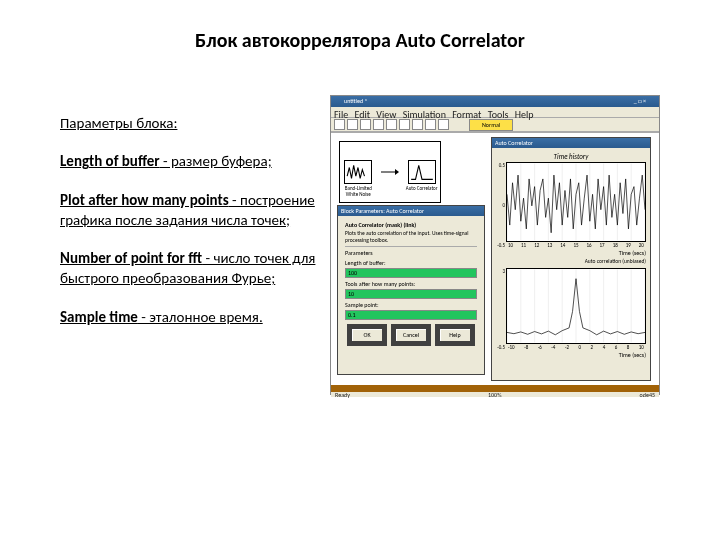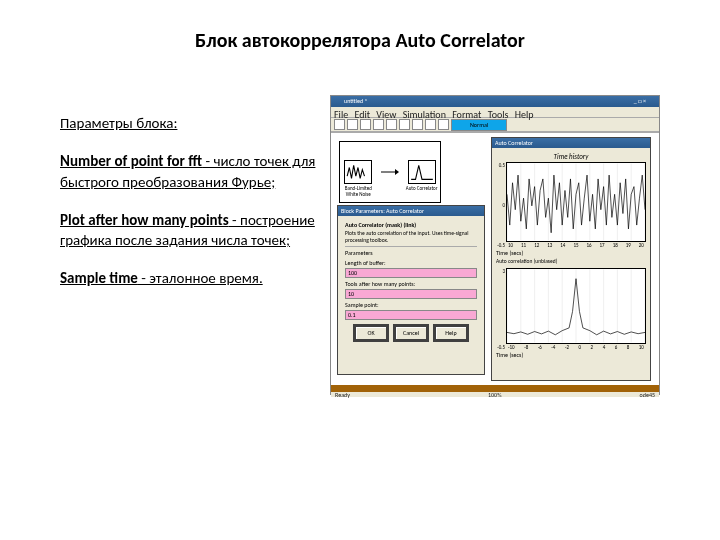--- a/index.html
+++ b/index.html
@@ -78,24 +78,24 @@
   }
   .tb-icon {
     width: 9px; height: 9px;
     border: 1px solid #888;
     background: #fff;
     margin-right: 2px;
   }
   .tb-select {
     height: 10px;
     border: 1px solid #888;
-    background: #0ea5e9;
-    font-size: 6px;
-    padding: 0 18px;
-    margin-left: 0;
+    background: #fde047;
+    font-size: 6px;
+    padding: 0 12px;
+    margin-left: 18px;
     display: flex;
     align-items: center;
   }
   .canvas {
     position: relative;
     background: #fff;
     height: 252px;
     border-top: 1px solid #aaa;
   }
   .model-area {
@@ -152,38 +152,38 @@
     color: #000;
   }
   .dlg-section {
     font-size: 6px;
     margin-top: 2px;
     margin-bottom: 1px;
   }
   .dlg-input {
     width: 100%;
     height: 10px;
-    background: #f9a8d4;
+    background: #22c55e;
     border: 1px solid #888;
     box-sizing: border-box;
     font-size: 6px;
     padding: 0 2px;
     margin-bottom: 2px;
     display: flex;
     align-items: center;
   }
   .dlg-buttons {
     display: flex;
     justify-content: center;
     gap: 4px;
     margin-top: 4px;
   }
   .dlg-btn {
     width: 30px; height: 12px;
-    border: 3px solid #404040;
+    border: 5px solid #404040;
     background: #ece9d8;
     font-size: 6px;
     display: flex;
     align-items: center;
     justify-content: center;
     box-shadow: inset 1px 1px 0 #fff;
   }
   .scope {
     position: absolute;
     top: 4px;
@@ -214,21 +214,21 @@
     margin-bottom: 1px;
     font-style: italic;
   }
   .plot {
     border: 1px solid #000;
     background: #fff;
     position: relative;
   }
   .plot svg { display: block; width: 100%; height: 100%; }
   .xlabel {
-    text-align: left;
+    text-align: right;
     font-size: 6px;
     margin-top: 1px;
   }
   .xticks {
     display: flex;
     justify-content: space-between;
     font-size: 5px;
     padding: 0 2px;
   }
   .yticks {
@@ -257,22 +257,23 @@
   }
 </style>
 </head>
 <body>
 
 <div class="slide">
   <div class="title">Блок автокоррелятора Auto Correlator</div>
 
   <div class="body-text">
     <p>Параметры блока:</p>
+    <p><b>Length of buffer</b><span> - размер буфера;</span></p>
+    <p><b>Plot after how many points</b><span> - построение графика после задания числа точек;</span></p>
     <p><b>Number of point for fft</b><span> - число точек для быстрого преобразования Фурье;</span></p>
-    <p><b>Plot after how many points</b><span> - построение графика после задания числа точек;</span></p>
     <p><b>Sample time</b><span> - эталонное время.</span></p>
   </div>
 
   <div class="figure">
     <div class="win-titlebar">
       <span>untitled *</span>
       <span>_ □ ×</span>
     </div>
     <div class="win-menubar">
       <span>File</span>

